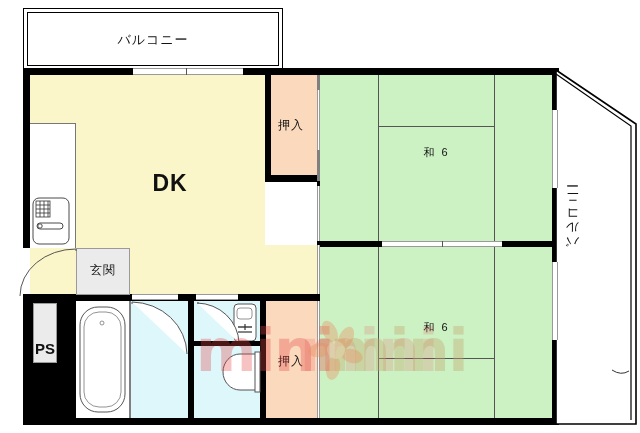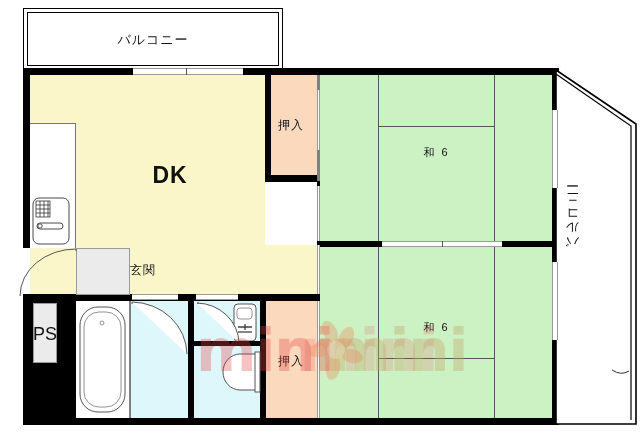--- a/index.html
+++ b/index.html
@@ -55,21 +55,21 @@
     position: absolute;
     color: #111111;
     white-space: nowrap;
     line-height: 1;
     text-align: center;
   }
   .label-dk     { font-size: 23px; font-weight: 700; letter-spacing: 1px; }
   .label-wa     { font-size: 11px; font-weight: 500; letter-spacing: 2px; }
   .label-jp     { font-size: 13px; font-weight: 500; letter-spacing: 1px; }
   .label-small  { font-size: 12px; font-weight: 500; letter-spacing: 1px; }
-  .label-ps     { font-size: 18px; font-weight: 400; letter-spacing: 0px; }
+  .label-ps     { font-size: 15px; font-weight: 700; letter-spacing: 0px; margin-top: 16px; }
   .label-vert {
     position: absolute;
     font-size: 13px;
     letter-spacing: 1px;
     color: #111111;
     writing-mode: vertical-rl;
     transform: rotate(180deg);
     white-space: nowrap;
     line-height: 1;
   }
@@ -107,21 +107,21 @@
 
   <div class="wall" style="left:23px; top:300px; width:7px; height:125px;"></div>
 
   <div class="wall" style="left:23px; top:418px; width:536px; height:7px;"></div>
 
   <div class="wall" style="left:552px; top:68px; width:7px; height:357px;"></div>
 
   <div class="fill fill-dk" style="left:30px; top:75px; width:235px; height:225px;"></div>
 
   <div class="fill fill-dk" style="left:120px; top:245px; width:200px; height:55px;"></div>
-  <div class="label label-dk" style="left:130px; top:164px; width:80px;">DK</div>
+  <div class="label label-dk" style="left:130px; top:172px; width:80px;">DK</div>
 
   <div class="fill fill-white" style="left:30px; top:123px; width:46px; height:125px; border-right:1px solid #777; border-top:1px solid #777;"></div>
 
   <div class="fx" style="left:31px; top:196px; width:42px; height:50px;">
     <svg width="42" height="50" viewBox="0 0 42 50">
       <rect x="2" y="2" width="36" height="46" rx="6" ry="6" fill="#ffffff" stroke="#4a4a4a" stroke-width="1"></rect>
       <rect x="5" y="5" width="14" height="16" fill="none" stroke="#333" stroke-width="0.8"></rect>
       <line x1="5" y1="9" x2="19" y2="9" stroke="#333" stroke-width="0.8"></line>
       <line x1="5" y1="13" x2="19" y2="13" stroke="#333" stroke-width="0.8"></line>
       <line x1="5" y1="17" x2="19" y2="17" stroke="#333" stroke-width="0.8"></line>
@@ -170,21 +170,21 @@
   <div class="wall" style="left:260px; top:300px; width:6px; height:118px;"></div>
   <div class="label label-small" style="left:265px; top:355px; width:52px;">押入</div>
   <div class="slide-v" style="left:317px; top:300px; width:3px; height:118px;"></div>
 
   <div class="wall" style="left:23px; top:294px; width:297px; height:7px;"></div>
 
   <div class="slide" style="left:132px; top:294px; width:46px; height:6px;"></div>
   <div class="slide" style="left:196px; top:294px; width:42px; height:6px;"></div>
 
   <div class="fill fill-gray" style="left:76px; top:248px; width:54px; height:47px; border:1px solid #9a9a9a;"></div>
-  <div class="label label-small" style="left:76px; top:264px; width:54px;margin-left:40px;">玄関</div>
+  <div class="label label-small" style="left:76px; top:264px; width:54px;">玄関</div>
 
   <div class="fx" style="left:18px; top:248px; width:60px; height:50px;">
     <svg width="60" height="50" viewBox="0 0 60 50">
       <path d="M58,1 A56,47 0 0 0 2,48" fill="none" stroke="#555" stroke-width="1"></path>
       <line x1="58" y1="1" x2="58" y2="3" stroke="#555" stroke-width="1"></line>
     </svg>
   </div>
 
   <div class="fill fill-black" style="left:30px; top:300px; width:46px; height:125px;"></div>
   <div class="fill fill-gray" style="left:33px; top:303px; width:24px; height:60px; border:1px solid #9a9a9a;"></div>

